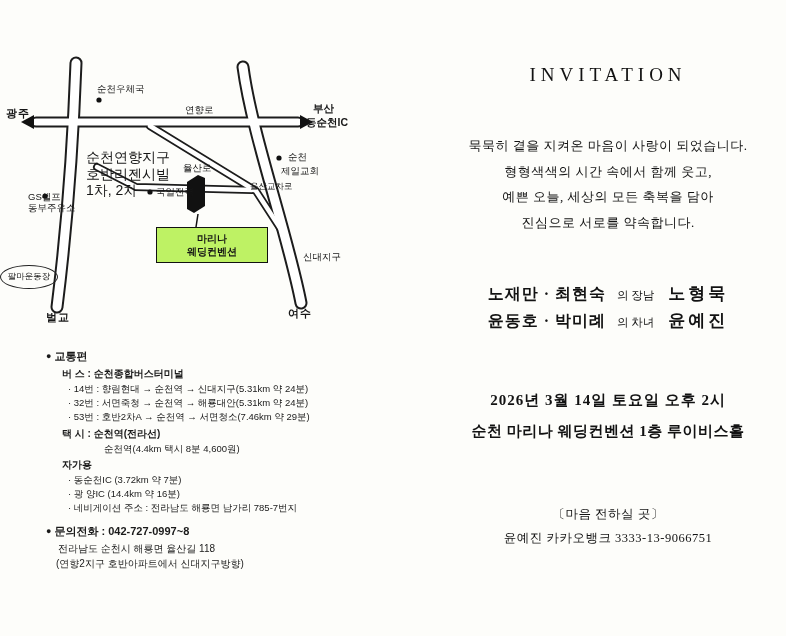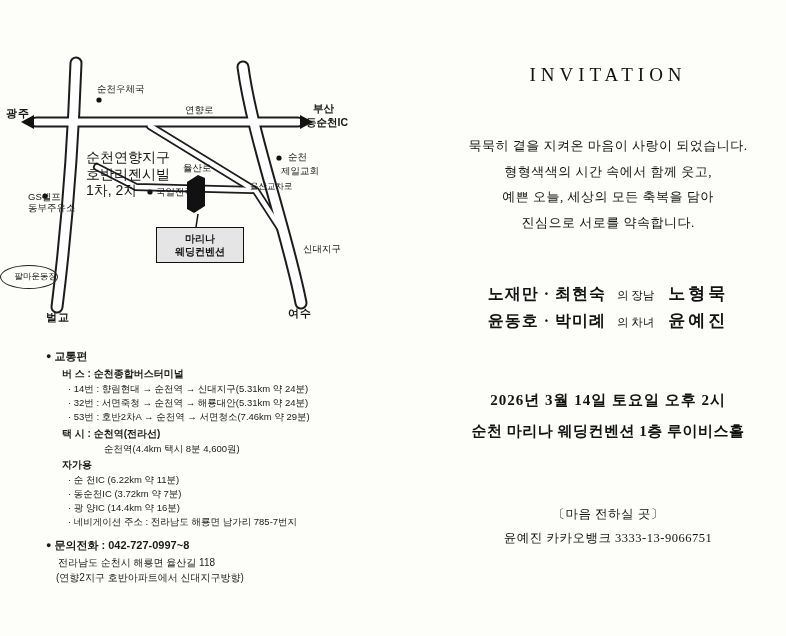--- a/index.html
+++ b/index.html
@@ -12,26 +12,26 @@
   .map-area{position:absolute;left:0;top:55px;width:365px;height:300px;}
   .map-area svg{position:absolute;left:0;top:0;}
   .map-label{position:absolute;white-space:nowrap;color:#161616;line-height:1.18;}
   .lab-big{font-size:11px;font-weight:bold;letter-spacing:1px;}
   .lab-med{font-size:10.5px;font-weight:bold;}
   .lab-sm{font-size:9.5px;}
   .lab-xs{font-size:14px;}
   .palma-oval{
     position:absolute;left:0px;top:210px;width:56px;height:22px;
     border:1px solid #222;border-radius:50%;
-    font-size:8.5px;display:flex;align-items:center;justify-content:flex-end;
+    font-size:8.5px;display:flex;align-items:center;justify-content:center;
   }
   .venue-box{
     position:absolute;left:156px;top:172px;width:78px;
-    border:1.5px solid #111;background:#e5e5e5;text-align:center;
-    font-size:10px;font-weight:bold;line-height:13px;padding:4px 4px;
+    border:1.5px solid #111;background:#bef264;text-align:center;
+    font-size:10px;font-weight:bold;line-height:13px;padding:4px 16px;
   }
   
   .transport{position:absolute;left:46px;top:349px;width:350px;font-size:9.5px;color:#1a1a1a;}
   .t-title{font-size:11px;font-weight:bold;margin-bottom:3px;}
   .t-title .blt{font-size:9px;vertical-align:1px;margin-right:3px;}
   .t-sub{font-weight:bold;font-size:10px;margin:3px 0 2px 16px;}
   .t-route{margin:0 0 1.5px 22px;line-height:12.5px;}
   .t-detail{margin:0 0 2px 58px;line-height:12.5px;}
   .t-phone{font-size:11px;font-weight:bold;margin:9px 0 3px 0;}
   .t-phone .blt{font-size:9px;vertical-align:1px;margin-right:3px;}
@@ -100,21 +100,21 @@
     <div class="map-label lab-sm" style="left:2px;top:136px;margin-left:26px;">
       <div>GS셀프</div>
       <div>동부주유소</div>
     </div>
 
     <div class="map-label lab-sm" style="left:183px;top:107px;">율산로</div>
     <div class="map-label lab-sm" style="left:288px;top:96px;">순천</div>
     <div class="map-label lab-sm" style="left:281px;top:110px;">제일교회</div>
     <div class="map-label" style="left:250px;top:126px;font-size:8.5px;">율산교차로</div>
     <div class="map-label lab-sm" style="left:156px;top:131px;">국일전력</div>
-    <div class="map-label lab-sm" style="left:303px;top:188px;">신대지구</div>
+    <div class="map-label lab-sm" style="left:303px;top:196px;">신대지구</div>
     <div class="palma-oval">
       <span>팔마운동장</span>
     </div>
     <div class="map-label lab-big" style="left:46px;top:256px;">벌교</div>
     <div class="map-label lab-big" style="left:288px;top:252px;">여수</div>
 
     <div class="venue-box">
       <div>마리나</div>
       <div>웨딩컨벤션</div>
     </div>
@@ -124,21 +124,20 @@
     <div class="t-title">
       <span class="blt">●</span><span>교통편</span>
     </div>
     <div class="t-sub">버  스 : 순천종합버스터미널</div>
     <div class="t-route">· 14번 : 향림현대 → 순천역 → 신대지구(5.31km 약 24분)</div>
     <div class="t-route">· 32번 : 서면죽청 → 순천역 → 해룡대안(5.31km 약 24분)</div>
     <div class="t-route">· 53번 : 호반2차A → 순천역 → 서면청소(7.46km 약 29분)</div>
     <div class="t-sub">택  시 : 순천역(전라선)</div>
     <div class="t-detail">순천역(4.4km 택시 8분 4,600원)</div>
     <div class="t-sub">자가용</div>
-    <div class="t-route">· 순 천IC (6.22km 약 11분)</div>
     <div class="t-route">· 동순천IC (3.72km 약 7분)</div>
     <div class="t-route">· 광 양IC (14.4km 약 16분)</div>
     <div class="t-route">· 네비게이션 주소 : 전라남도 해룡면 남가리 785-7번지</div>
     <div class="t-phone">
       <span class="blt">●</span><span>문의전화 : 042-727-0997~8</span>
     </div>
     <div class="t-addr">전라남도 순천시 해룡면 율산길 118</div>
     <div class="t-addr2">(연향2지구 호반아파트에서 신대지구방향)</div>
   </div>
 

